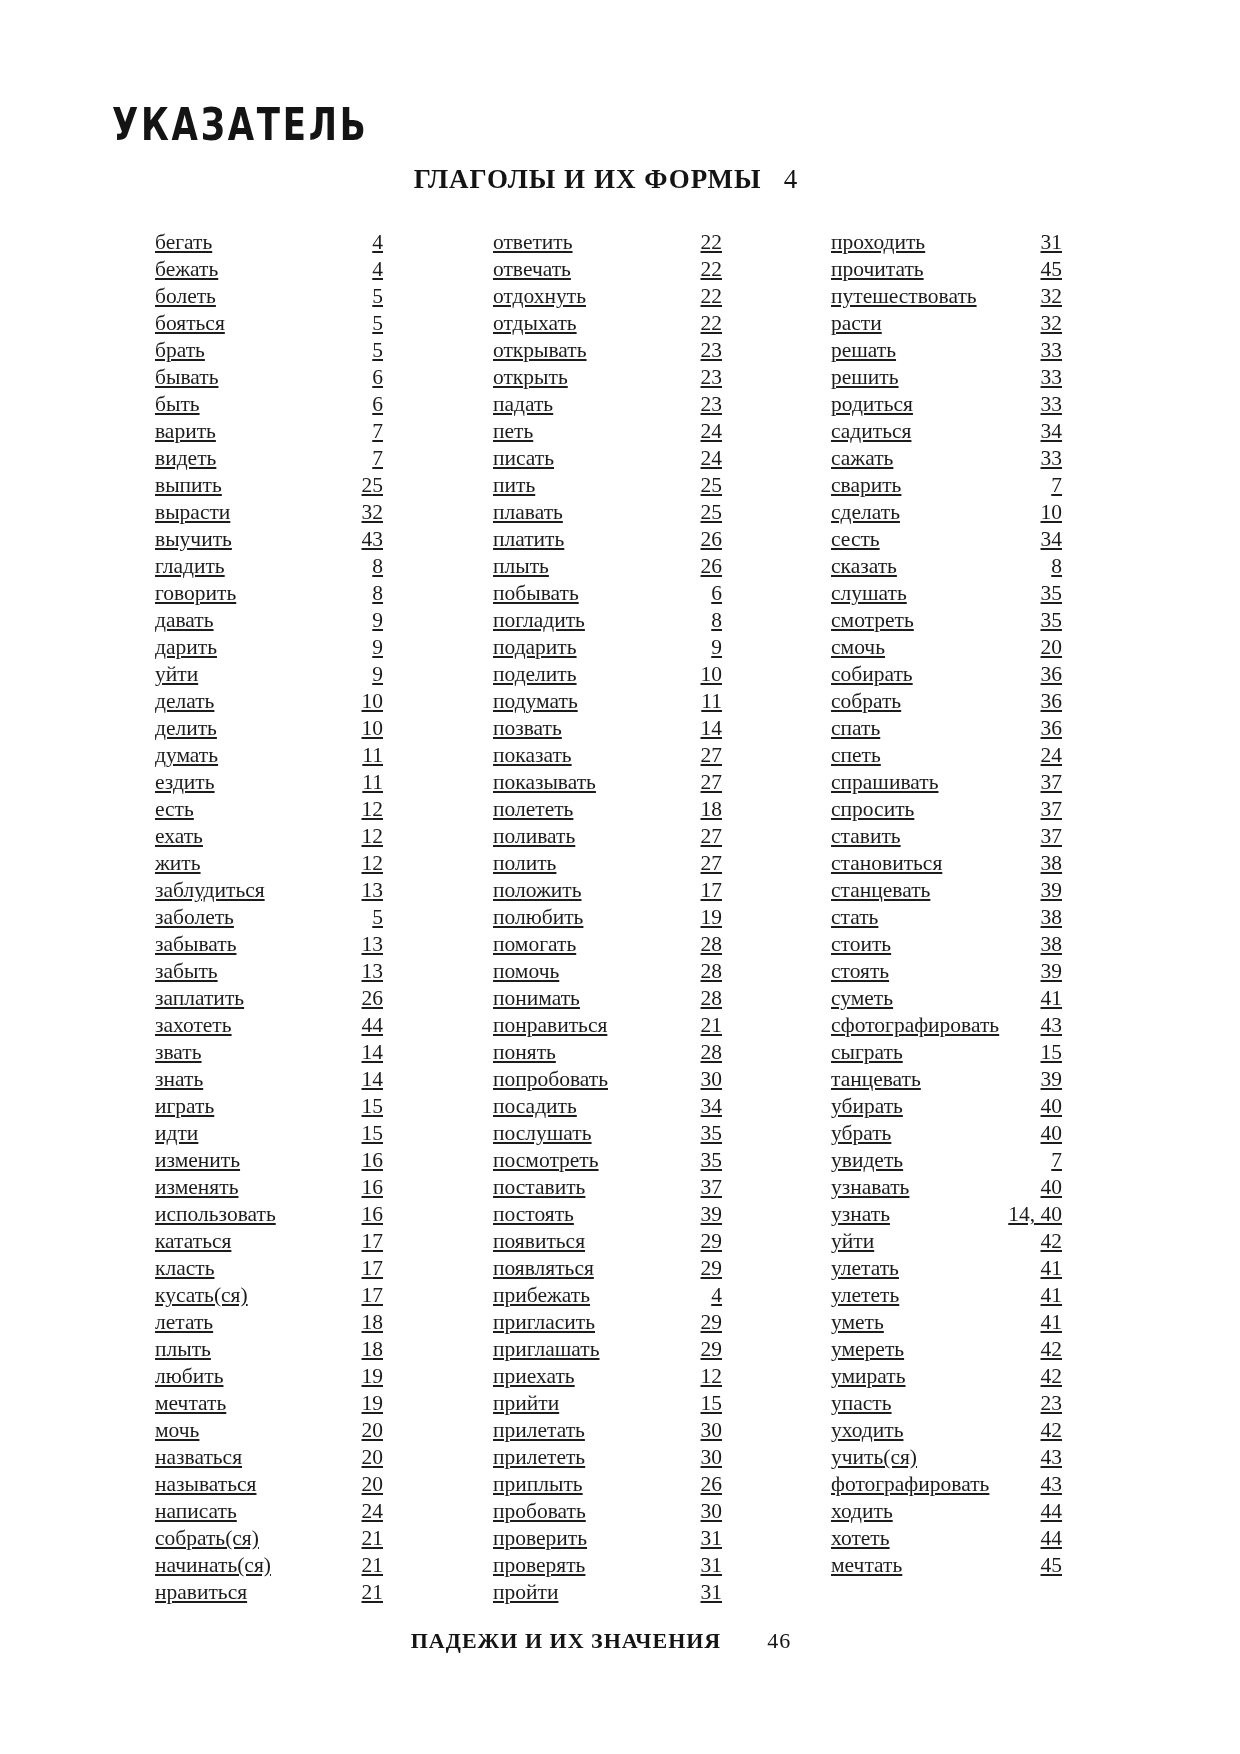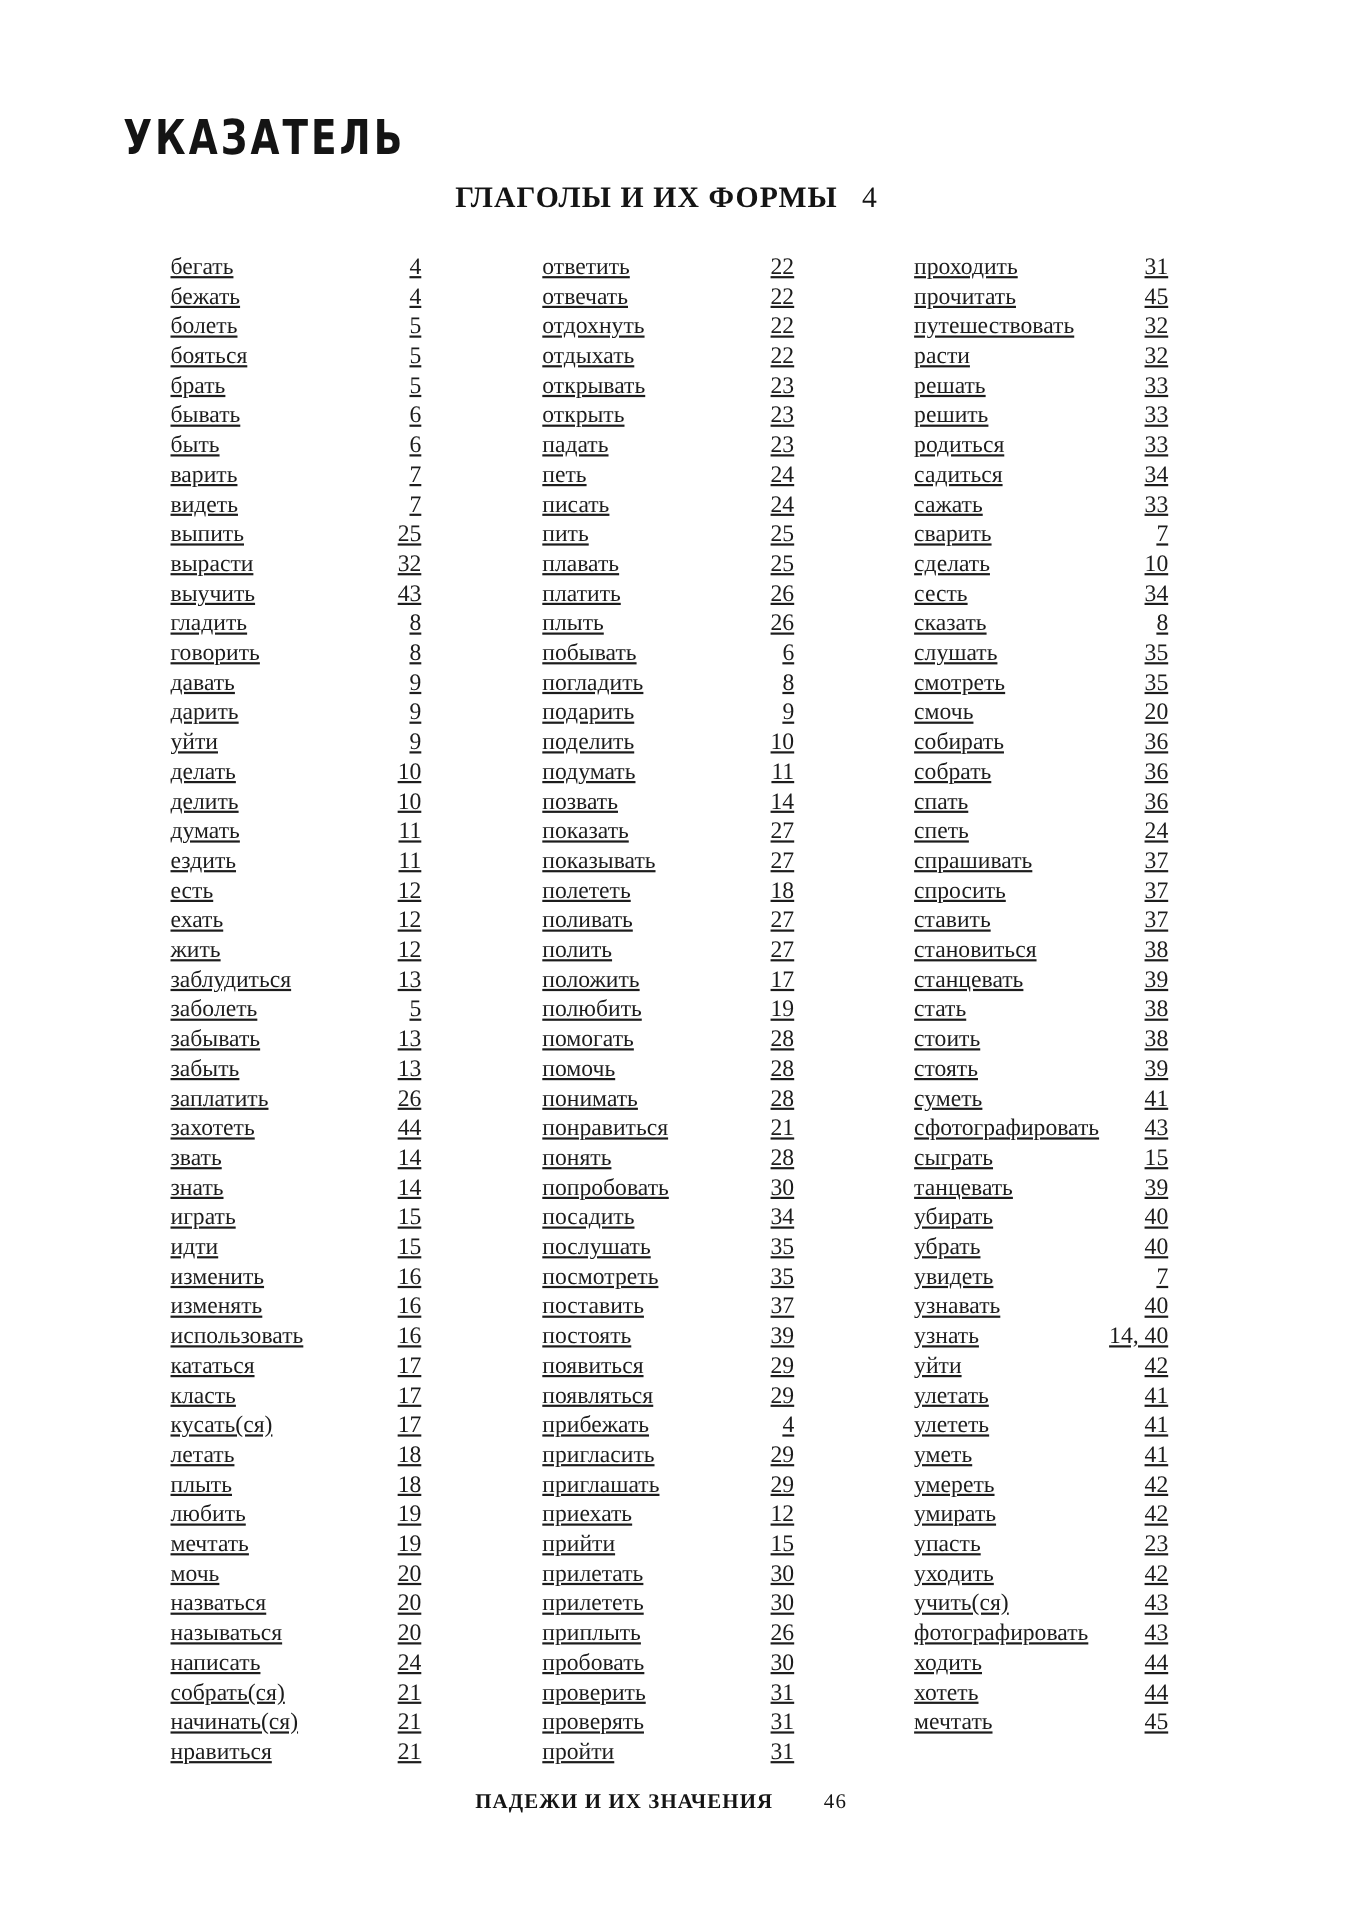--- a/index.html
+++ b/index.html
@@ -58,21 +58,21 @@
   }
   .entry .term { margin-right: 4px; }
   .entry .pagenum { text-align: right; }
   .footer-heading {
     position: absolute;
     top: 1628px;
     left: 0;
     width: 1202px;
     text-align: center;
     font-weight: bold;
-    font-size: 19px;
+    font-size: 22px;
     letter-spacing: 1px;
     color: #141414;
     white-space: nowrap;
   }
   .footer-heading .pg { margin-left: 46px; }
 </style>
 </head>
 <body>
 
 <div class="page">

